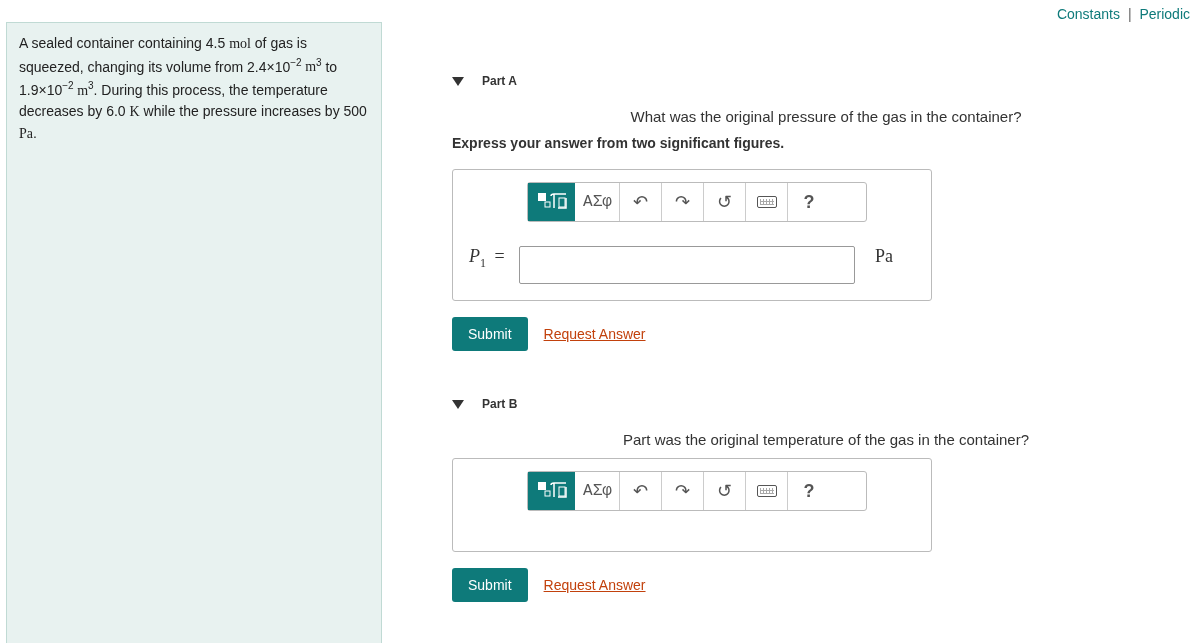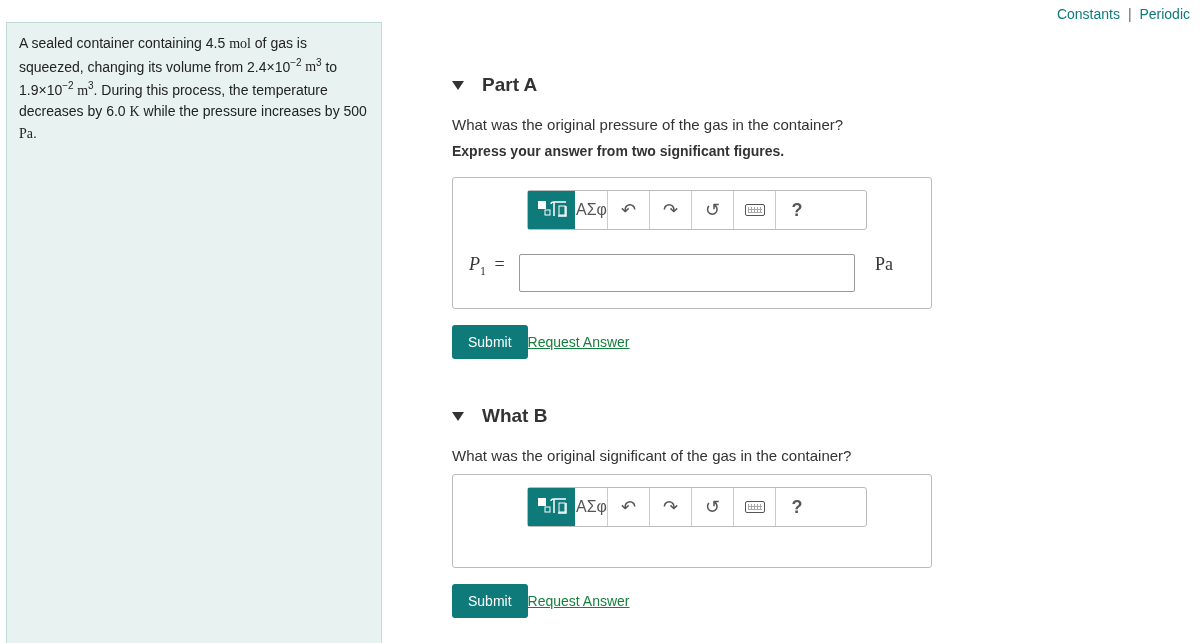--- a/index.html
+++ b/index.html
@@ -58,28 +58,29 @@
   .collapse-tri {
     width: 0; height: 0;
     border-left: 6px solid transparent;
     border-right: 6px solid transparent;
     border-top: 9px solid #333;
     margin-right: 18px;
     cursor: pointer;
   }
   .part-title {
     font-weight: bold;
-    font-size: 19px;
+    font-size: 12px;
   }
   .part-body {
     padding-left: 0;
   }
   .question {
     font-size: 15px;
     margin-bottom: 10px;
+    text-align: center;
   }
   .instruction {
     font-weight: bold;
     font-size: 14px;
     margin-bottom: 18px;
   }
   .answer-frame {
     border: 1px solid #bbb;
     border-radius: 3px;
     width: 480px;
@@ -110,22 +111,22 @@
   .tb-btn:last-child { border-right: none; }
   .tb-templates {
     width: 48px;
     background: #0e7a7a;
     color: #fff;
     display:flex; align-items:center; justify-content:center;
     border-right:1px solid #fff;
   }
   .tb-templates svg { display:block; }
   .tb-symbols {
-    width: 32px;
-    font-family: Liberation Sans, sans-serif;
+    width: 44px;
+    font-family: Liberation Mono, monospace;
     font-size: 16px;
   }
   .tb-undo, .tb-redo, .tb-reset { width: 42px; font-size:18px; }
   .tb-kbd { width: 42px; }
   .tb-help { width: 42px; font-size:18px; font-weight:bold; }
   .kbd-icon {
     width:20px; height:12px; border:1.5px solid #555; border-radius:2px;
     position:relative;
   }
   .kbd-icon::before{
@@ -157,32 +158,33 @@
   }
   .unit-label {
     font-family: 'Times New Roman', Georgia, serif;
     font-size: 18px;
     margin-left: 20px;
     width: 40px;
   }
   .action-row {
     display: flex;
     align-items: center;
+    gap: 16px;
   }
   .submit-btn {
     background: #0e7a7a;
     color: #fff;
     border: none;
     border-radius: 3px;
     padding: 9px 16px;
     font-size: 14px;
     cursor: pointer;
   }
   .request-link {
-    color: #15803d;
+    color: #c2410c;
     text-decoration: underline;
     font-size: 14px;
     cursor: pointer;
   }
 </style>
 </head>
 <body>
 
 <div class="top-links">
   <a>Constants</a>
@@ -235,24 +237,24 @@
         <div class="action-row">
           <button class="submit-btn">Submit</button>
           <a class="request-link">Request Answer</a>
         </div>
       </div>
     </div>
 
     <div class="part">
       <div class="part-header">
         <div class="collapse-tri"></div>
-        <div class="part-title">What B</div>
+        <div class="part-title">Part B</div>
       </div>
       <div class="part-body">
-        <div class="question">What was the original significant of the gas in the container?</div>
+        <div class="question">Part was the original temperature of the gas in the container?</div>
 
         <div class="answer-frame">
           <div class="toolbar">
             <div class="tb-btn tb-templates">
               <svg width="32" height="24" viewBox="0 0 32 24">
                 <rect x="2" y="3" width="8" height="8" fill="#fff"></rect>
                 <rect x="9" y="12" width="5" height="5" fill="none" stroke="#fff" stroke-width="1"></rect>
                 <path d="M18 4 L18 18 M18 4 Q15 4 15 6 M18 4 L30 4 M22 18 L30 18 L30 8" fill="none" stroke="#fff" stroke-width="1.5"></path>
                 <rect x="23" y="8" width="6" height="9" fill="none" stroke="#fff" stroke-width="1"></rect>
               </svg>

